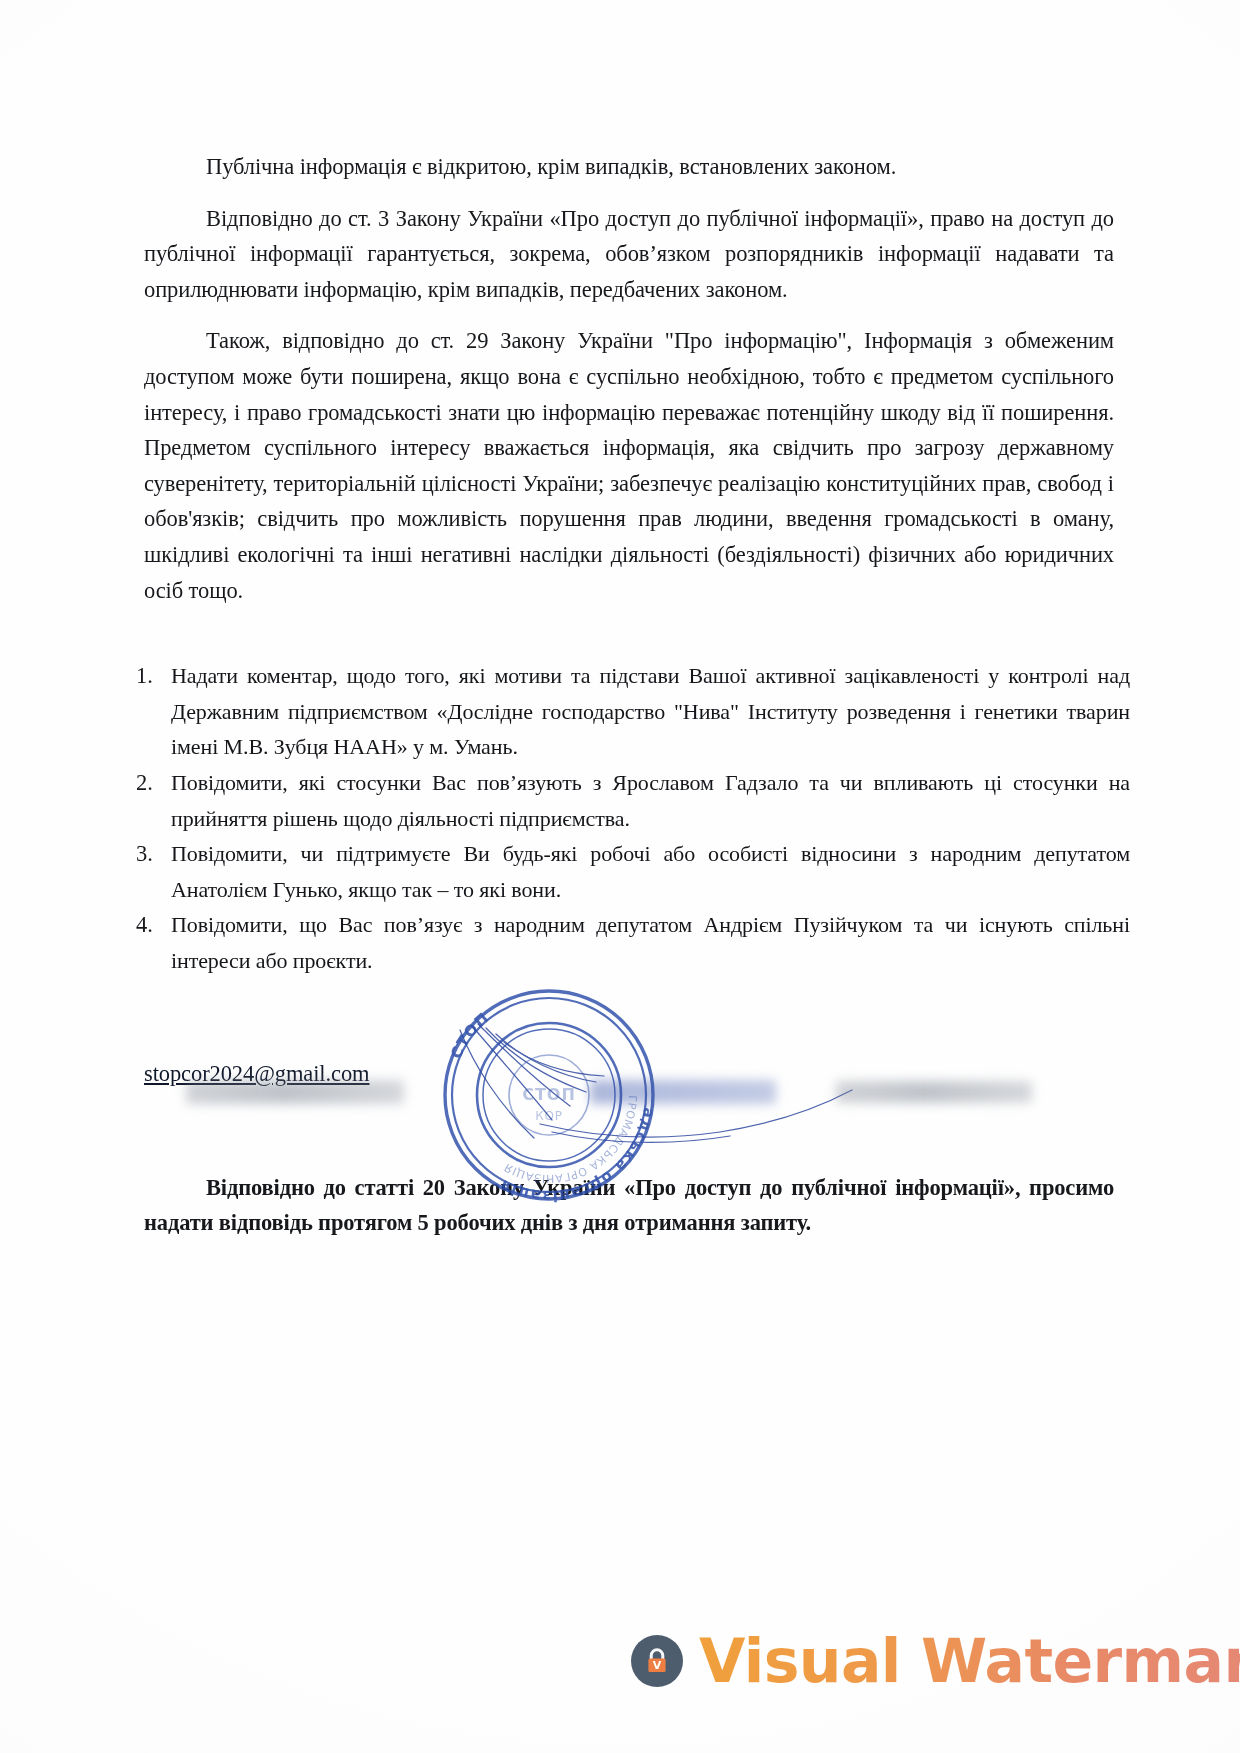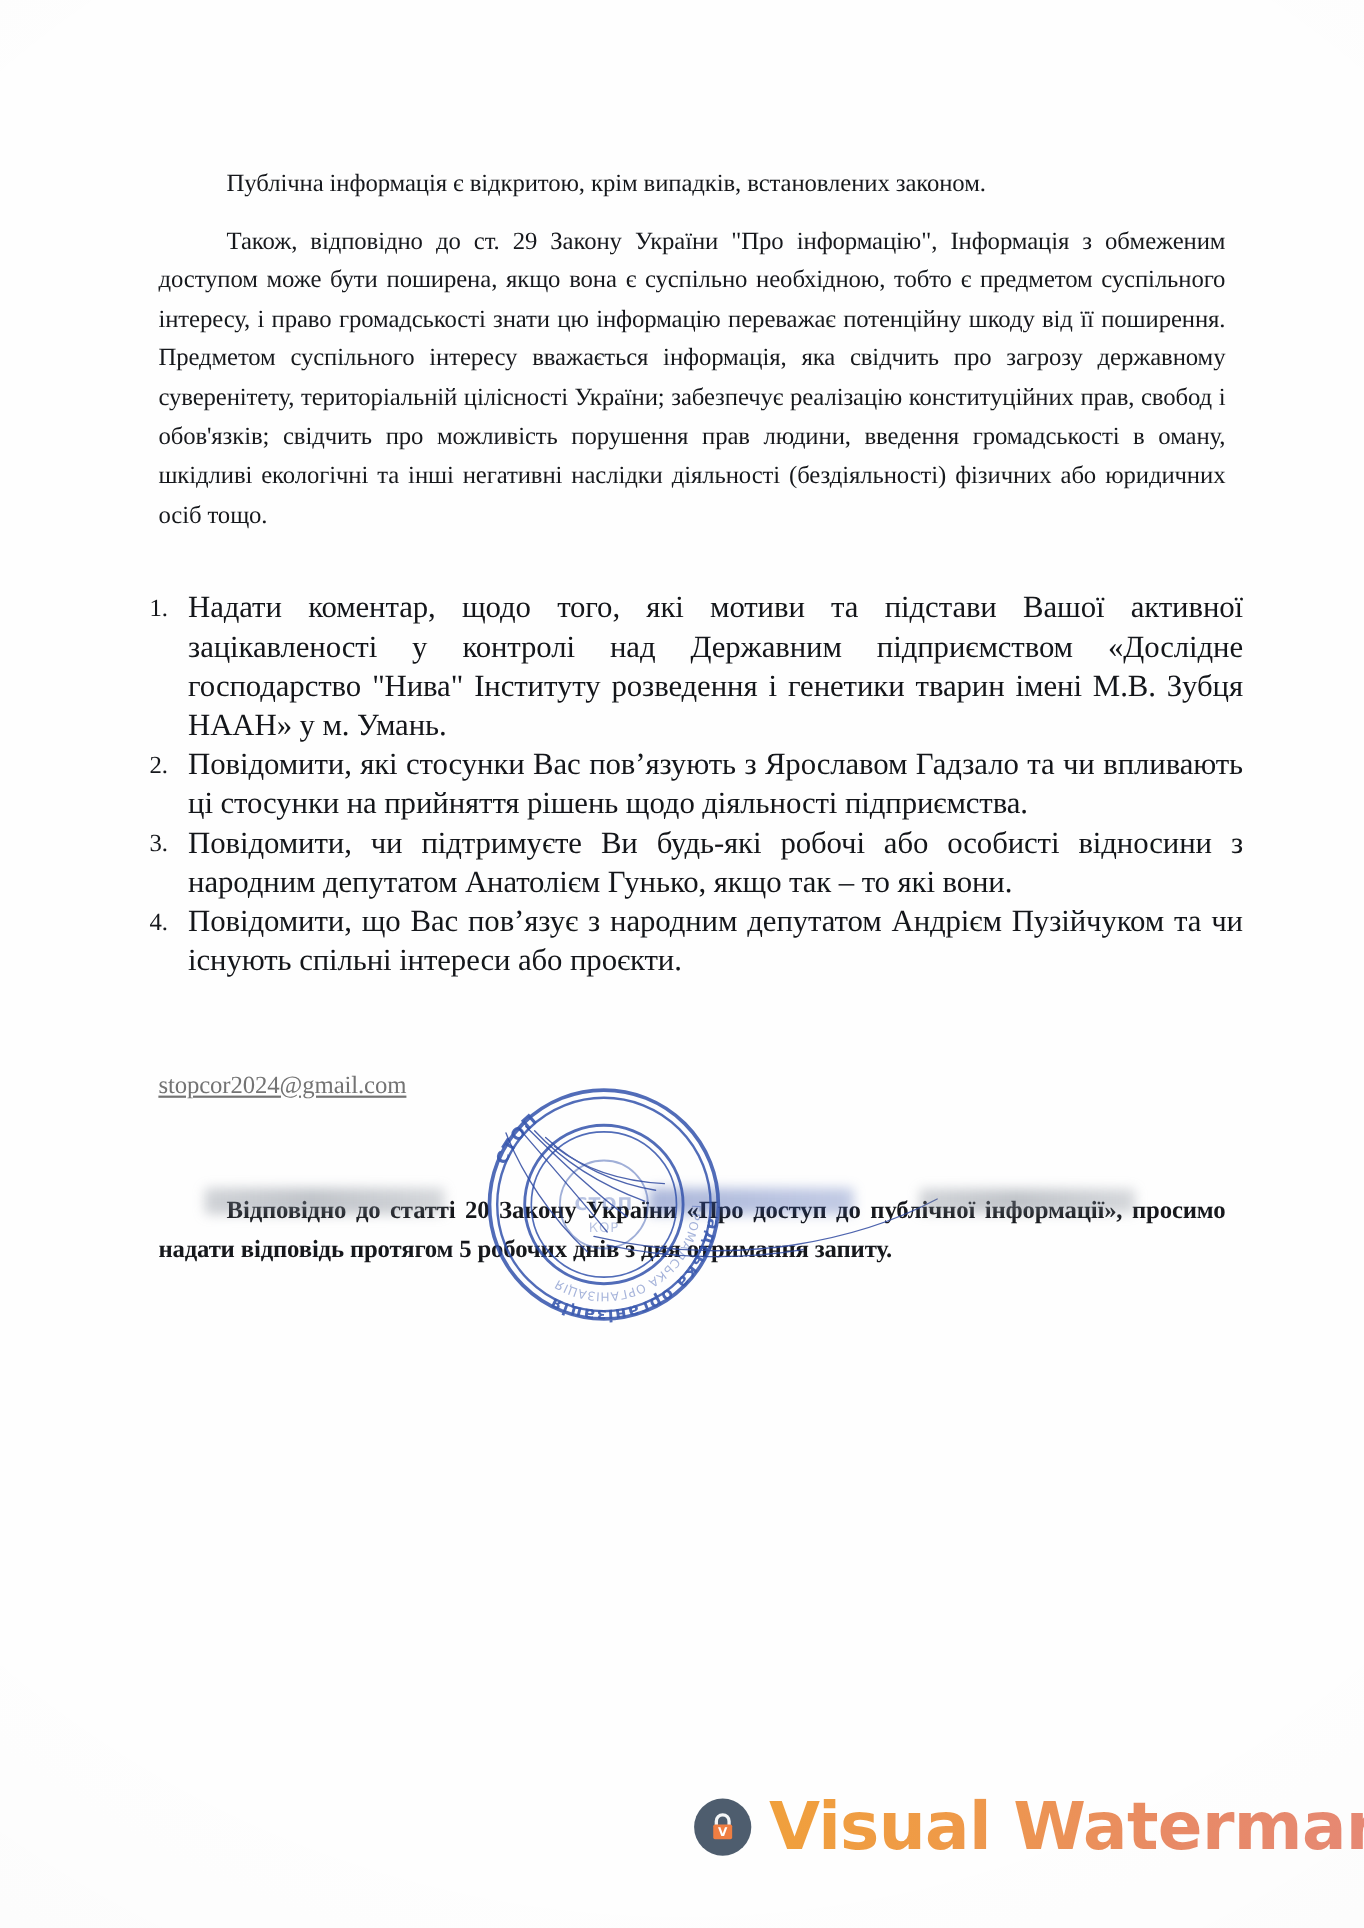--- a/index.html
+++ b/index.html
@@ -62,40 +62,40 @@
   ol.qlist {
     margin: 0;
     padding: 0;
     list-style: none;
     counter-reset: q;
   }
   ol.qlist li {
     position: relative;
     margin: 0 0 0 0;
     padding-left: 43px;
-    font-size: 28px;
+    font-size: 22px;
     line-height: 35.6px;
     letter-spacing: -0.1px;
     text-align: justify;
     text-justify: inter-word;
     counter-increment: q;
   }
   ol.qlist li::before {
     content: counter(q) ".";
     position: absolute;
     left: 8px;
     top: 0;
     font-size: 22.5px;
     line-height: 35.6px;
     color: #16181c;
   }
 
   
   a.email-link {
-    color: #737373;
+    color: #0f172a;
     text-decoration: underline;
     text-underline-offset: 2px;
     font-size: 22.5px;
   }
 
   
   #signature-block {
     position: absolute;
     left: 186px;
     top: 1072px;
@@ -171,20 +171,21 @@
   }
 </style>
 </head>
 <body>
 
 <div id="scan-page">
 
   <div id="doc-body">
 
     <p class="para">Публічна інформація є відкритою, крім випадків, встановлених законом.</p>
+    <p class="para">Відповідно до ст. 3 Закону України «Про доступ до публічної інформації», право на доступ до публічної інформації гарантується, зокрема, обов’язком розпорядників інформації надавати та оприлюднювати інформацію, крім випадків, передбачених законом.</p>
     <p class="para">Також, відповідно до ст. 29 Закону України "Про інформацію", Інформація з обмеженим доступом може бути поширена, якщо вона є суспільно необхідною, тобто є предметом суспільного інтересу, і право громадськості знати цю інформацію переважає потенційну шкоду від її поширення. Предметом суспільного інтересу вважається інформація, яка свідчить про загрозу державному суверенітету, територіальній цілісності України; забезпечує реалізацію конституційних прав, свобод і обов'язків; свідчить про можливість порушення прав людини, введення громадськості в оману, шкідливі екологічні та інші негативні наслідки діяльності (бездіяльності) фізичних або юридичних осіб тощо.</p>
 
     <div class="spacer-34"></div>
 
     <ol class="qlist">
       <li>Надати коментар, щодо того, які мотиви та підстави Вашої активної зацікавленості у контролі над Державним підприємством «Дослідне господарство "Нива" Інституту розведення і генетики тварин імені М.В. Зубця НААН» у м. Умань.</li>
       <li>Повідомити, які стосунки Вас пов’язують з Ярославом Гадзало та чи впливають ці стосунки на прийняття рішень щодо діяльності підприємства.</li>
       <li>Повідомити, чи підтримуєте Ви будь-які робочі або особисті відносини з народним депутатом Анатолієм Гунько, якщо так – то які вони.</li>
       <li>Повідомити, що Вас пов’язує з народним депутатом Андрієм Пузійчуком та чи існують спільні інтереси або проєкти.</li>
     </ol>

